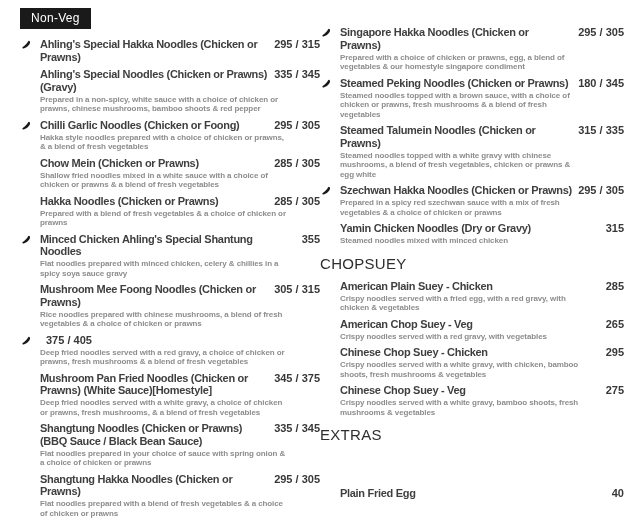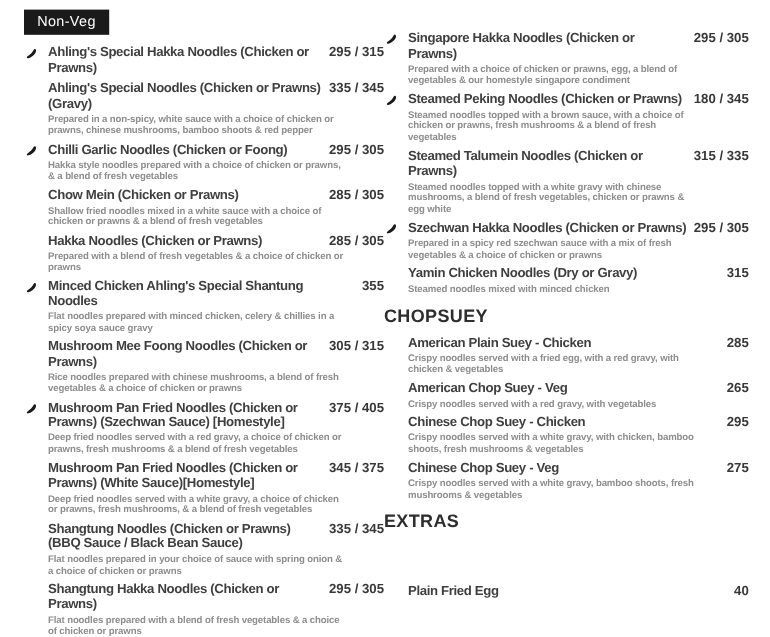--- a/index.html
+++ b/index.html
@@ -31,21 +31,21 @@
             fill:var(--icon,#1a1a1a); transform:rotate(6deg); }
   .body { flex:1; min-width:0; }
   .row { display:flex; align-items:flex-start; }
   .nm { flex:1; font-size:11px; line-height:12.5px; letter-spacing:-0.3px;
         color:var(--item-text,#3f3f3f); }
   .pr { white-space:nowrap; font-size:11px; line-height:12.5px; margin-left:6px;
         color:var(--price-text,#383838); }
   .ds { font-size:8px; line-height:9.5px; letter-spacing:-0.1px; margin-top:1.5px;
         max-width:246px; color:var(--desc-text,#8d8d8d); }
 
-  .sec-title { font-size:15px; line-height:17px; font-weight:bold;
+  .sec-title { font-size:15px; line-height:17px; font-weight:normal;
                letter-spacing:.3px; color:var(--heading-text,#2e2e2e);
                margin:9px 0 8px 0; }
   .divider { border:none; border-top:1px solid var(--divider,#d9d9d9);
              margin-top:14px; width:100%; }
 </style>
 </head>
 <body>
 
 <div class="page">
 
@@ -142,21 +142,20 @@
     </div>
   </div>
         <div class="item">
     <span class="gut">
       <svg class="chilli" viewBox="0 0 16 16" aria-hidden="true">
         <path d="M12.6 0.9 C14.4 1.6 14.4 4.2 13.1 6.7 C11.5 9.7 8.5 12.5 4.9 13.9 C3.1 14.6 1.9 13 3.1 11.9 C6.8 8.7 9.4 5.5 10.6 2.2 C11 1.1 11.8 0.6 12.6 0.9 Z"></path>
       </svg>
     </span>
     <div class="body">
       <div class="row">
-        <span class="nm">Mushroom Pan Fried Noodles (Chicken or Prawns) (Szechwan Sauce) [Homestyle]</span>
         <span class="pr">375 / 405</span>
       </div>
       <div class="ds">Deep fried noodles served with a red gravy, a choice of chicken or prawns, fresh mushrooms &amp; a blend of fresh vegetables</div>
     </div>
   </div>
         <div class="item">
     <span class="gut">
       
     </span>
     <div class="body">

